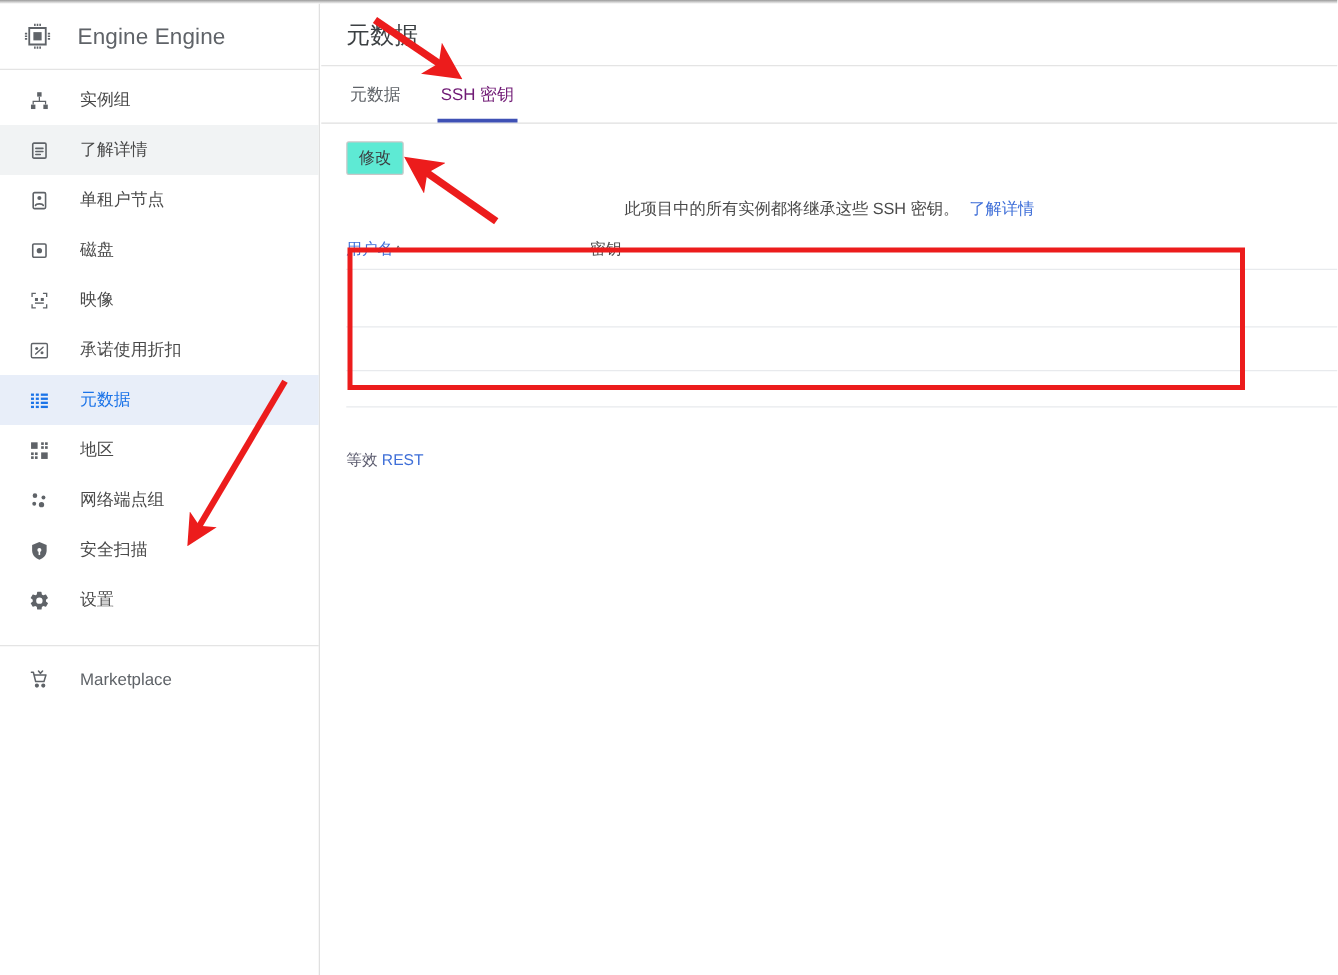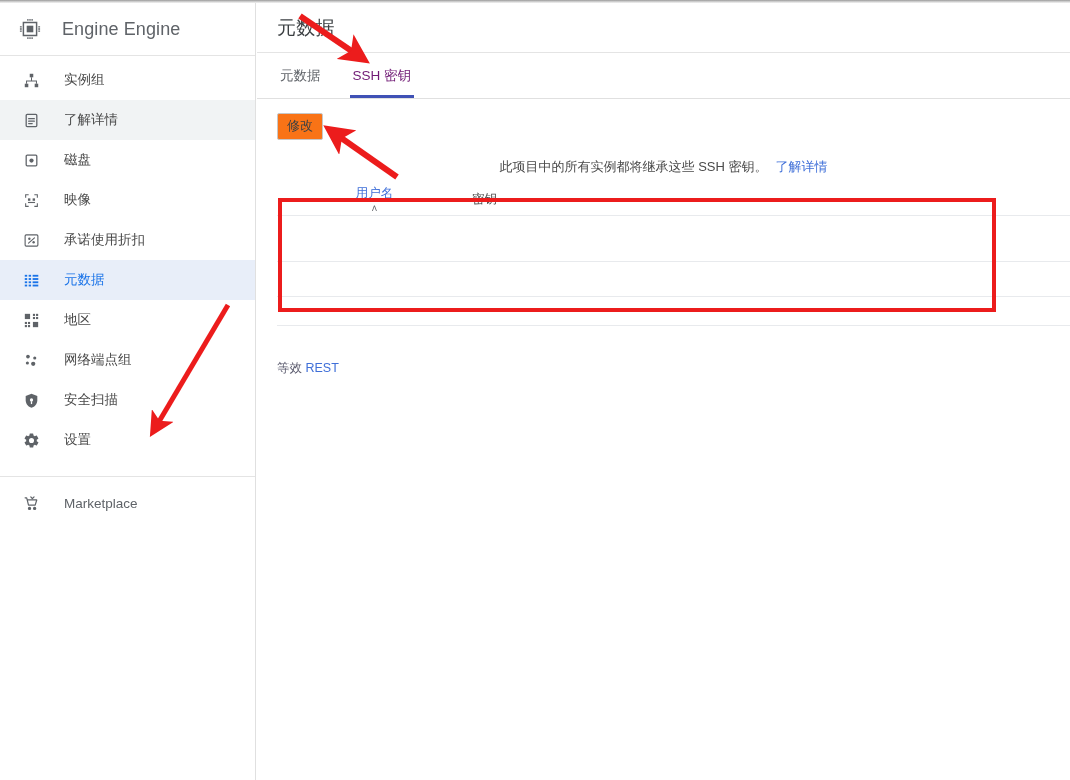--- a/index.html
+++ b/index.html
@@ -125,21 +125,21 @@
   }
 
   .content { padding: 14px 20px 0 20px; }
 
   .btn {
     display: inline-block;
     min-width: 40px;
     padding: 4px 9px 5px 9px;
     font-size: 13px;
     color: #3c4043;
-    background: #f97316;
+    background: #5eead4;
     border: 1px solid #c7c7c7;
     border-radius: 2px;
     cursor: pointer;
     line-height: 16px;
   }
 
   .desc {
     margin-top: 18px;
     font-size: 13px;
     color: #4a4a4a;
@@ -153,21 +153,21 @@
   .tbl { margin-top: 12px; width: 813px; }
   .tbl-head {
     display: flex; align-items: center;
     height: 22px;
     font-size: 12.5px;
   }
   .th-user {
     width: 195px;
     color: #3f6fd8;
     cursor: pointer;
-    display: flex; align-items: center; gap: 1px; flex-direction: column;
+    display: flex; align-items: center; gap: 1px;
   }
   .th-user .caret { font-size: 10px; color: #5f6368; }
   .th-key { color: #4a4a4a; }
 
   .tbl-body { position: relative; height: 118px; }
   .row-line {
     position: absolute; left: 0; width: 793px; height: 1px;
     background: #e8eaed;
   }
 
@@ -227,20 +227,30 @@
       <div class="nav-item hover">
         <span class="ico">
           <svg width="17" height="17" viewBox="0 0 24 24" fill="none" stroke="currentColor" stroke-width="1.8">
             <rect x="4.5" y="3.5" width="15" height="17" rx="1.4"></rect>
             <path d="M8 9.5h8M8 13h8M8 16.3h5" stroke-linecap="round"></path>
           </svg>
         </span>
         <span class="lbl">了解详情</span>
       </div>
 
+      <div class="nav-item">
+        <span class="ico">
+          <svg width="17" height="17" viewBox="0 0 24 24" fill="none" stroke="currentColor" stroke-width="1.8">
+            <rect x="5" y="3" width="14" height="18" rx="1.5"></rect>
+            <circle cx="12" cy="9" r="2.3" fill="currentColor" stroke="none"></circle>
+            <path d="M7.6 17.4c.9-2.3 7.9-2.3 8.8 0" stroke-linecap="round"></path>
+          </svg>
+        </span>
+        <span class="lbl">单租户节点</span>
+      </div>
 
       <div class="nav-item">
         <span class="ico">
           <svg width="17" height="17" viewBox="0 0 24 24" fill="none" stroke="currentColor" stroke-width="1.8">
             <rect x="4.5" y="4.5" width="15" height="15" rx="1.4"></rect>
             <circle cx="12" cy="12" r="3" fill="currentColor" stroke="none"></circle>
           </svg>
         </span>
         <span class="lbl">磁盘</span>
       </div>

